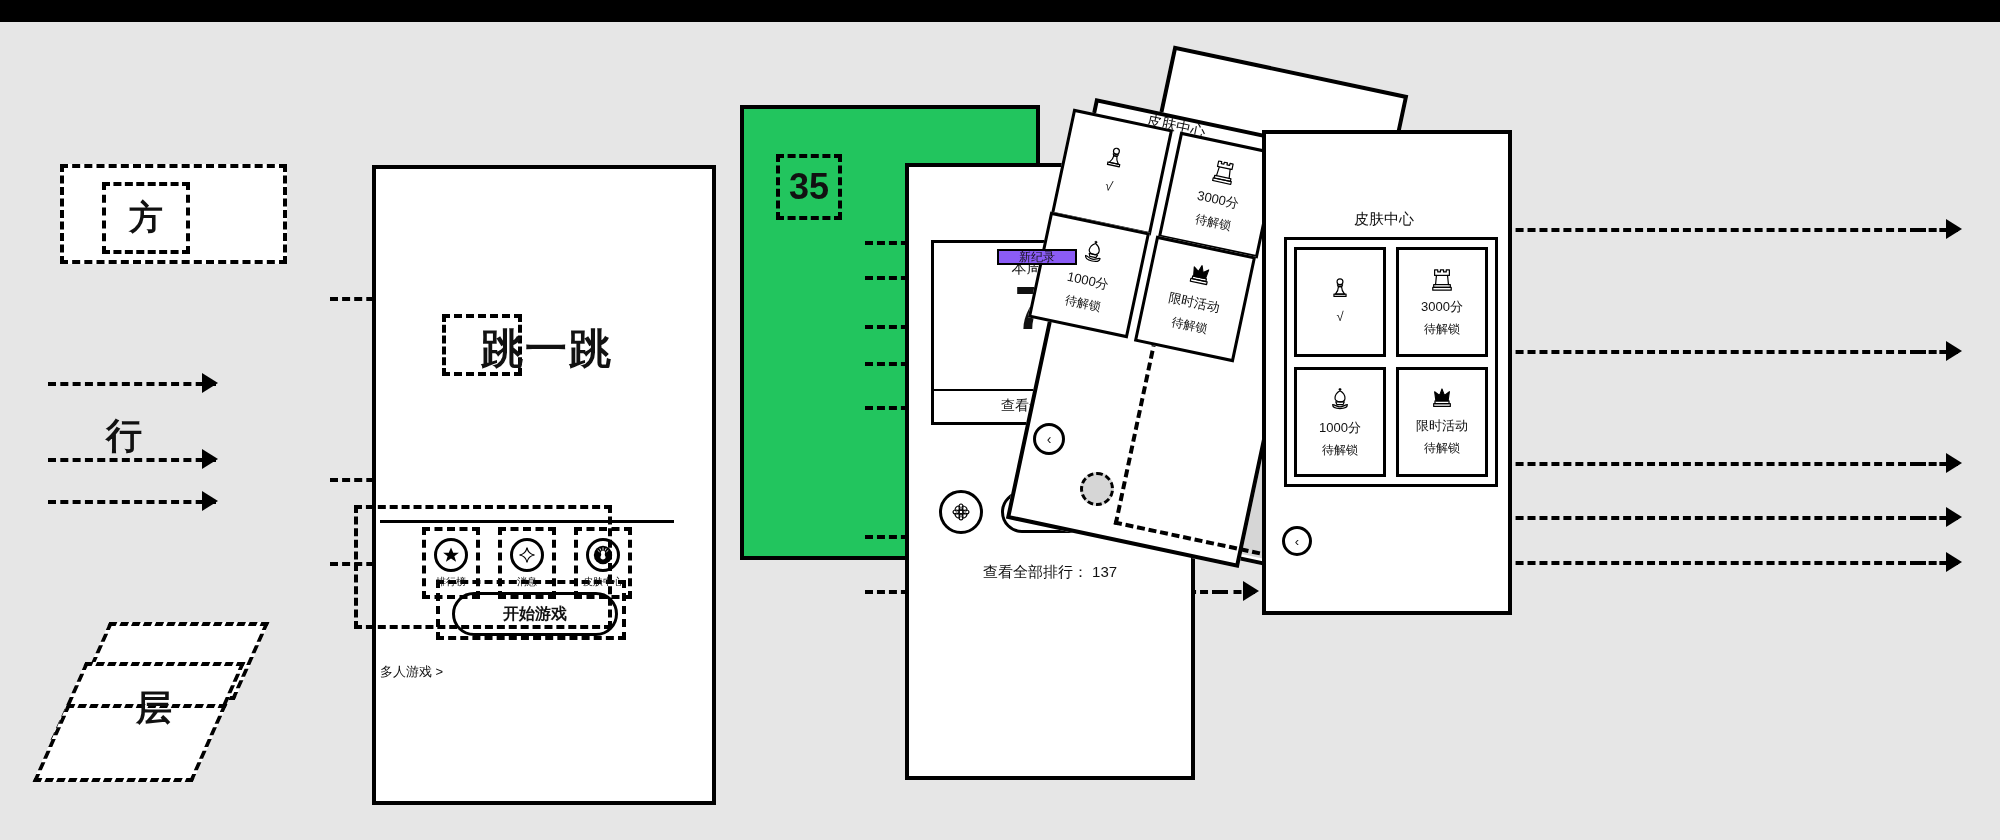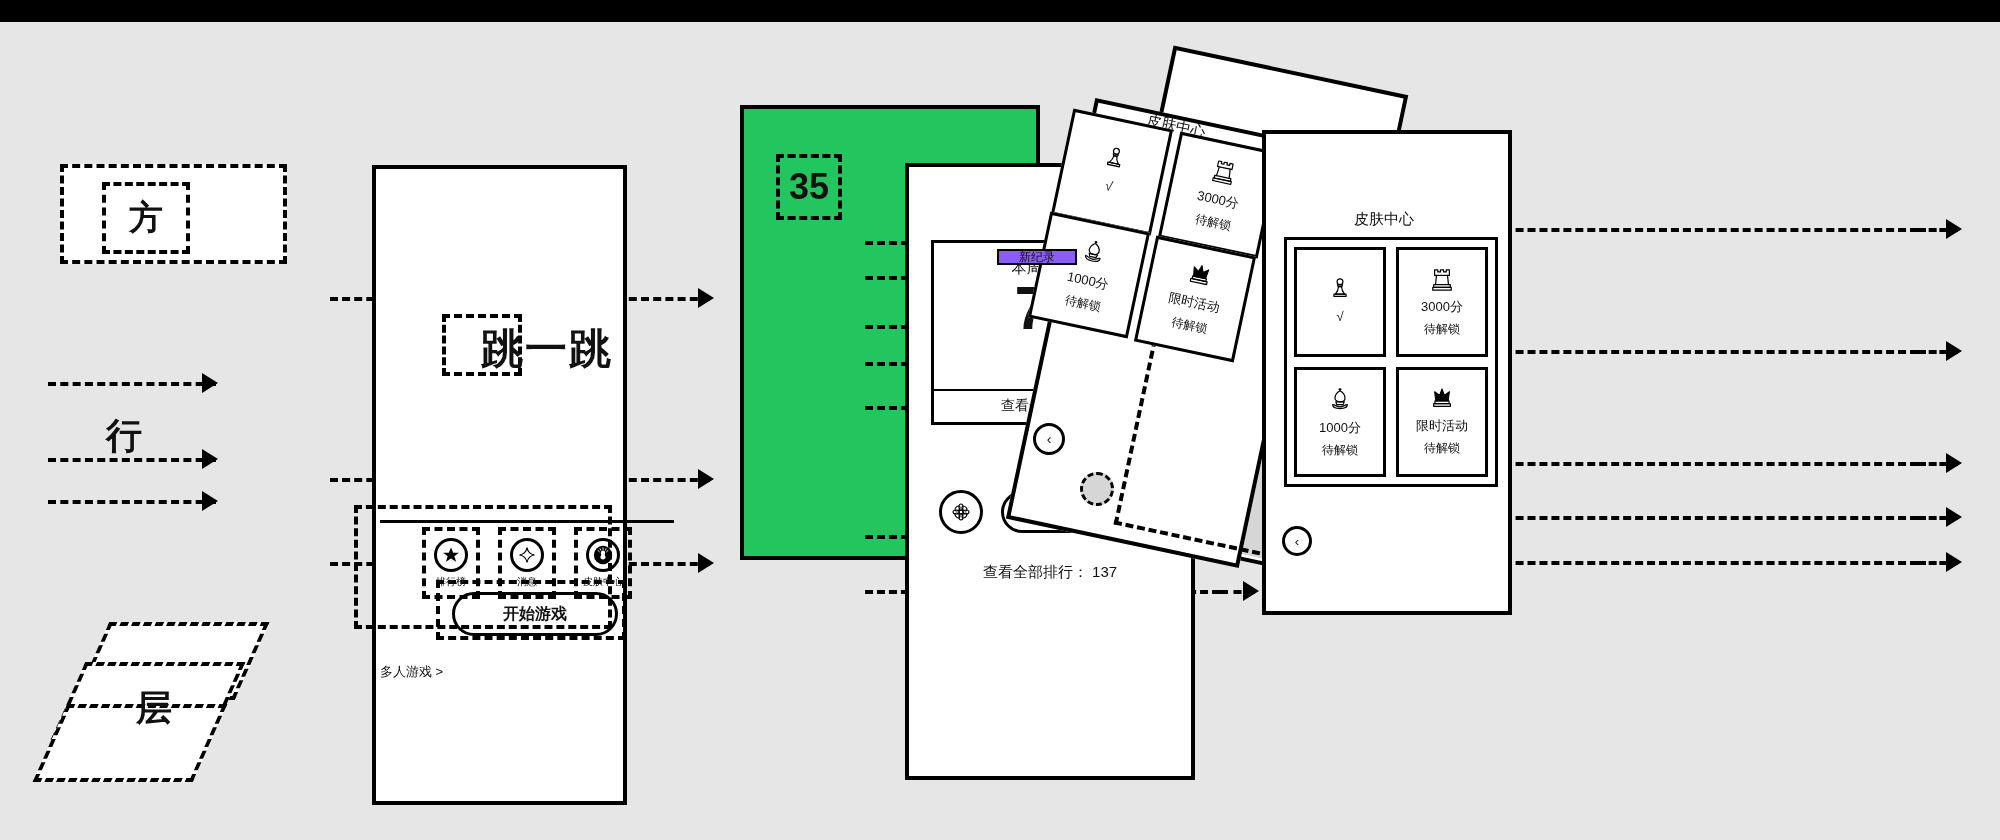--- a/index.html
+++ b/index.html
@@ -64,21 +64,21 @@
 
   
   .rowarrow{position:absolute;height:0;}
   .rowarrow .ln{position:absolute;left:0;top:0;width:100%;height:0;border-top:4px dashed #000;}
   .rowarrow .hd{position:absolute;right:-4px;top:-9px;width:0;height:0;
     border-top:10px solid transparent;border-bottom:10px solid transparent;border-left:16px solid #000;}
   .dashline{position:absolute;height:0;border-top:4px dashed #000;}
 
   
   .phone1{
-    position:absolute;left:372px;top:165px;width:255px;height:640px;
+    position:absolute;left:372px;top:165px;width:344px;height:640px;
     background:#fff;border:4px solid #000;box-sizing:border-box;
   }
   .p1-title{
     position:absolute;left:66px;top:145px;width:80px;height:62px;
     border:4px dashed #000;box-sizing:border-box;
   }
   .p1-title-text{
     position:absolute;left:46px;top:152px;width:250px;text-align:center;
     font-size:42px;font-weight:bold;color:#111;letter-spacing:2px;white-space:nowrap;
   }

